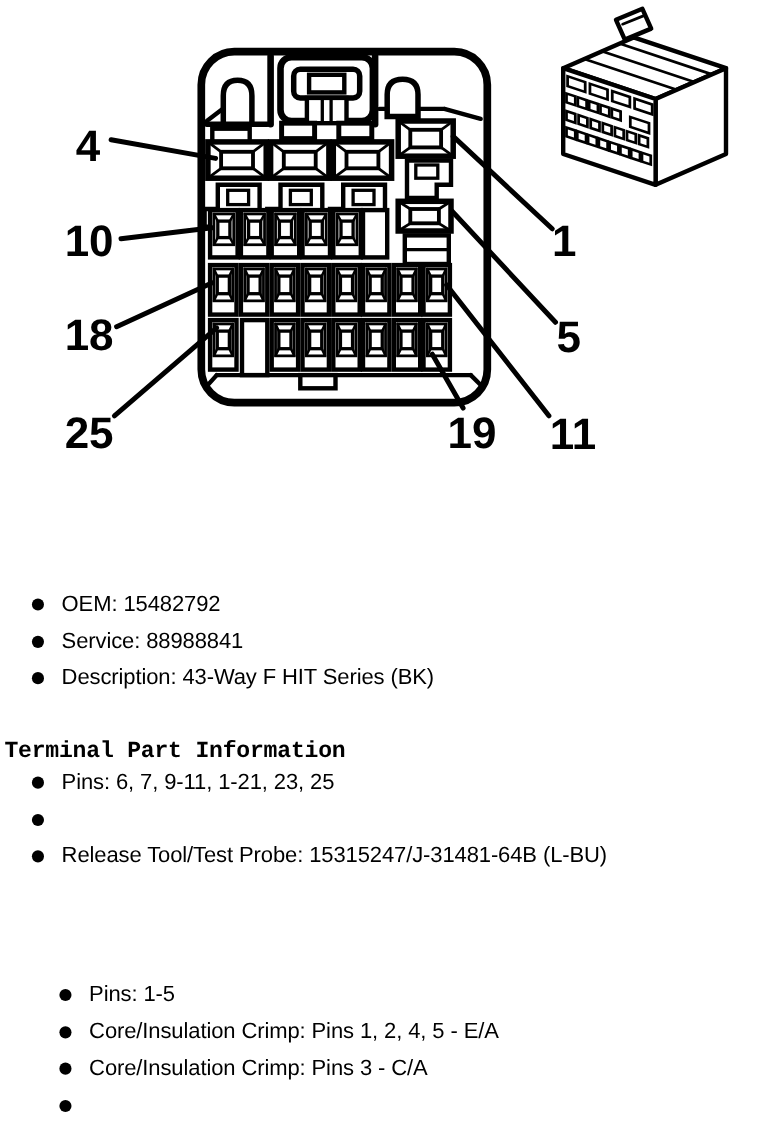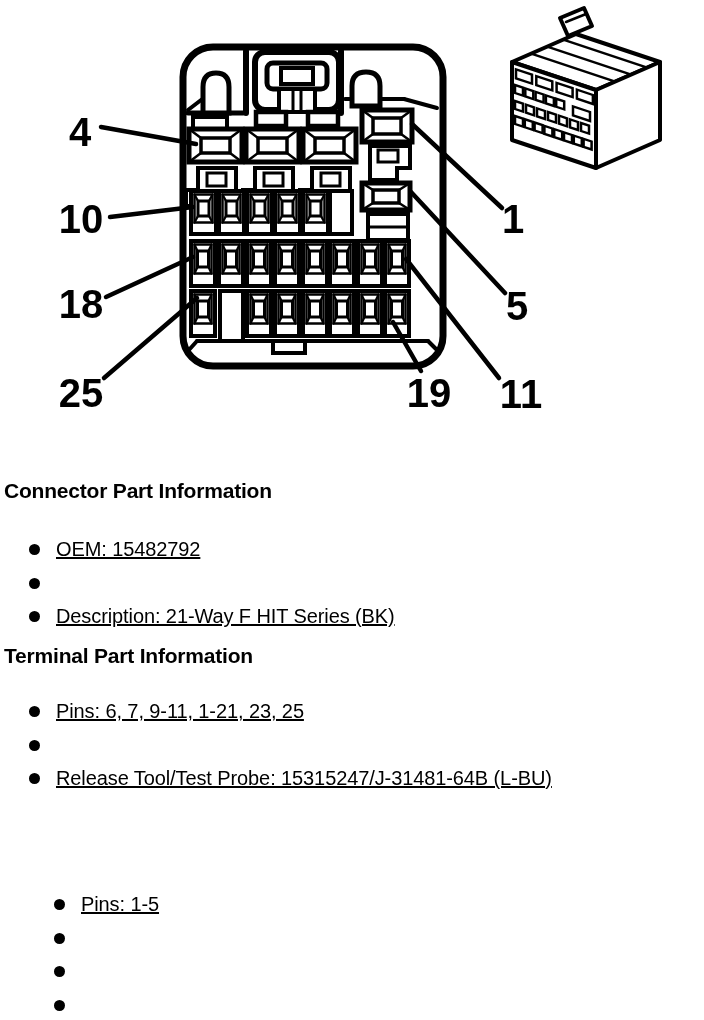--- a/index.html
+++ b/index.html
@@ -2,22 +2,22 @@
 <html><head>
 <meta charset="utf-8">
 <title>Connector Part Information</title>
 <style>
   html,body{margin:0;padding:0;background:#fff;}
   body{width:704px;height:1020px;font-family:"Liberation Sans",sans-serif;color:#000;}
   .page{position:relative;width:704px;height:1020px;overflow:hidden;background:#fff;}
   #diagram-svg{position:absolute;left:0;top:0;}
   .heading{position:absolute;left:4px;margin:0;font-size:21px;font-weight:bold;letter-spacing:-0.2px;white-space:nowrap;}
   #sec1-h{top:479px;}
-  #sec2-h{top:644px;}
-  .blist{position:absolute;left:0;margin:0;padding:0;list-style:none;width:608px;text-decoration:underline;}
+  #sec2-h{top:672px;font-family:Liberation Mono, monospace;}
+  .blist{position:absolute;left:0;margin:0;padding:0;list-style:none;width:608px;}
   #list1{top:533px;}
   #list2a{top:695px;}
   #list2b{top:888px;margin-left:25px;}
   .blist li{display:flex;align-items:center;height:33.5px;font-size:20px;letter-spacing:-0.1px;}
   .dot{flex:none;width:11px;height:11px;border-radius:50%;background:#000;margin-left:29px;margin-right:16px;}
   .txt{white-space:nowrap;}
 </style>
 </head>
 <body>
 
@@ -276,36 +276,36 @@
           <rect x="22.6" y="53" width="8" height="8" rx="0" ry="0" fill="#ffffff" stroke="#000000" stroke-width="2.5"></rect>
           <rect x="32.400000000000006" y="53" width="8" height="8" rx="0" ry="0" fill="#ffffff" stroke="#000000" stroke-width="2.5"></rect>
           <rect x="42.2" y="53" width="8" height="8" rx="0" ry="0" fill="#ffffff" stroke="#000000" stroke-width="2.5"></rect>
           <rect x="52" y="53" width="8" height="8" rx="0" ry="0" fill="#ffffff" stroke="#000000" stroke-width="2.5"></rect>
           <rect x="61.800000000000004" y="53" width="8" height="8" rx="0" ry="0" fill="#ffffff" stroke="#000000" stroke-width="2.5"></rect>
           <rect x="71.60000000000001" y="53" width="8" height="8" rx="0" ry="0" fill="#ffffff" stroke="#000000" stroke-width="2.5"></rect>
         </g>
       </g>
     </svg>
 
-  <h2 id="sec1-h" class="heading">Connector Part Information</h2>
 
   <ul id="list1" class="blist">
 
       <li>
         <span class="dot"></span>
         <span class="txt">OEM: 15482792</span>
       </li>
 
       <li>
         <span class="dot"></span>
-      </li>
-
-      <li>
-        <span class="dot"></span>
-        <span class="txt">Description: 21-Way F HIT Series (BK)</span>
+        <span class="txt">Service: 88988841</span>
+      </li>
+
+      <li>
+        <span class="dot"></span>
+        <span class="txt">Description: 43-Way F HIT Series (BK)</span>
       </li>
     </ul>
 
   <h2 id="sec2-h" class="heading">Terminal Part Information</h2>
 
   <ul id="list2a" class="blist">
 
       <li>
         <span class="dot"></span>
         <span class="txt">Pins: 6, 7, 9-11, 1-21, 23, 25</span>
@@ -325,24 +325,26 @@
   <ul id="list2b" class="blist">
 
       <li>
         <span class="dot"></span>
         <span class="txt">Pins: 1-5</span>
       </li>
 
 
       <li>
         <span class="dot"></span>
-      </li>
-
-      <li>
-        <span class="dot"></span>
+        <span class="txt">Core/Insulation Crimp: Pins 1, 2, 4, 5 - E/A</span>
+      </li>
+
+      <li>
+        <span class="dot"></span>
+        <span class="txt">Core/Insulation Crimp: Pins 3 - C/A</span>
       </li>
 
       <li>
         <span class="dot"></span>
       </li>
     </ul>
 
 </div>
 
 </body></html>

